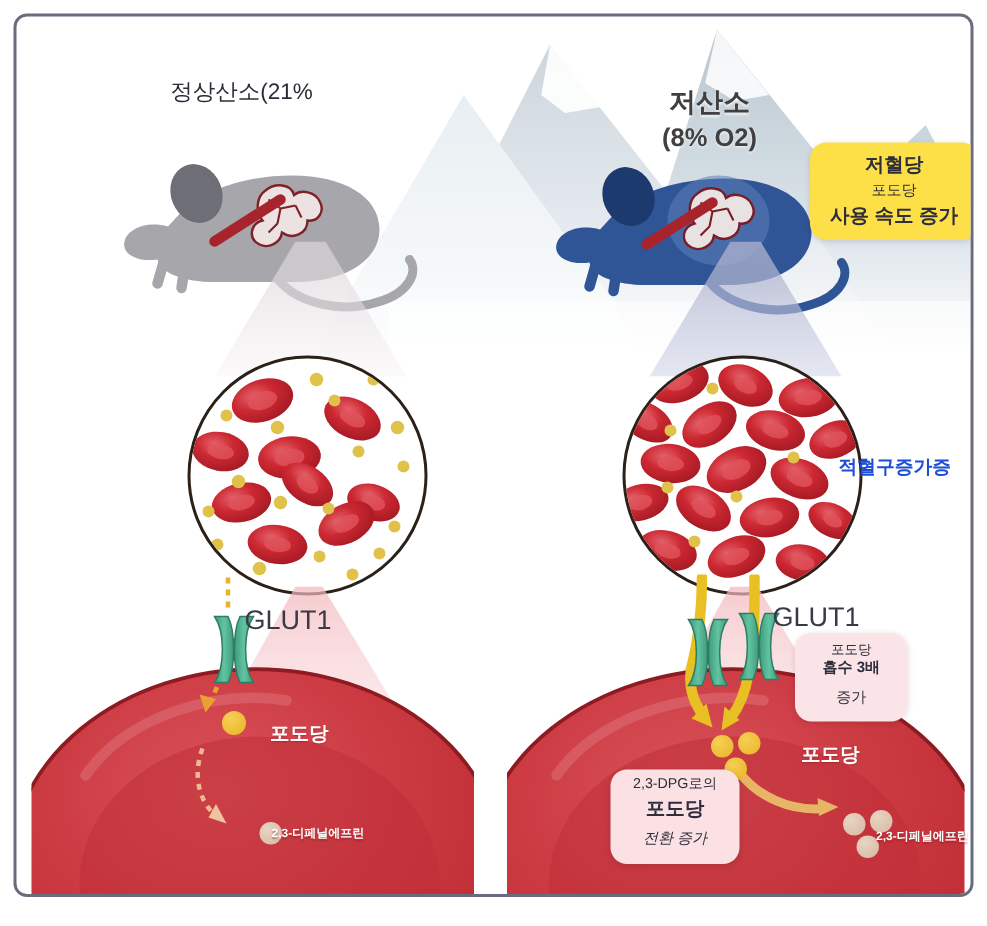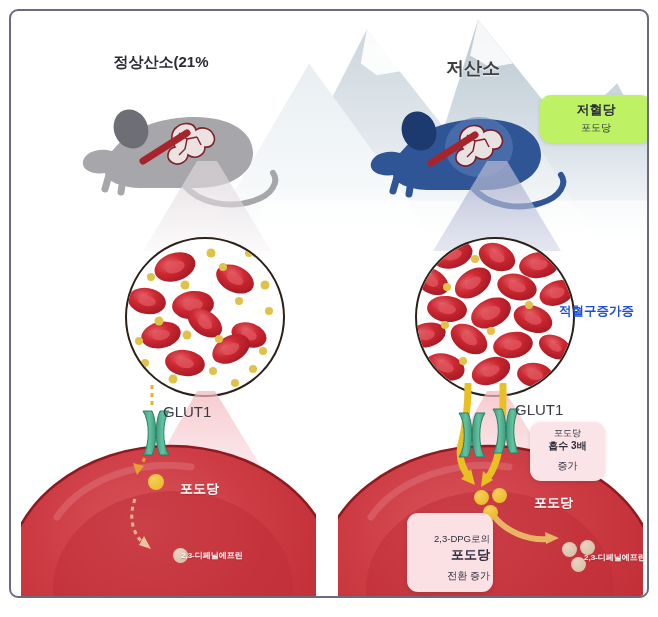--- a/index.html
+++ b/index.html
@@ -28,21 +28,21 @@
 
   
   .title {
     position: absolute;
     text-align: center;
     line-height: 1.32;
     white-space: pre-line;
   }
   .title.normoxia {
     left: 55px; top: 21px; width: 190px;
-    color: #2c2c38; font-size: 15px; font-weight: 700;
+    color: #2c2c38; font-size: 15px; font-weight: 400;
   }
   .title.hypoxia {
     left: 382px; top: 22px; width: 160px;
     color: #404040; font-size: 18px; font-weight: 700;
     text-shadow: 0 1px 2px rgba(255,255,255,.85);
   }
   .title .line2 { font-size: 15px; display:block; }
   .title.hypoxia .line2 { font-size: 17px; font-weight: 600; }
 
   
@@ -52,41 +52,41 @@
     text-align: center;
     line-height: 1.25;
     box-shadow: 0 1px 4px rgba(0,0,0,.13);
   }
   .callout .head { display:block; font-weight:700; }
   .callout .sub  { display:block; }
   .callout .big  { display:block; font-weight:700; }
 
   .callout.hypoglycemia {
     left: 529px; top: 84px; width: 112px; padding: 7px 4px 8px;
-    background: #bef264; color: #2e2e3c;
+    background: #fde047; color: #2e2e3c;
   }
   .callout.hypoglycemia .head { font-size: 13px; margin-bottom: 4px; }
   .callout.hypoglycemia .sub  { font-size: 10px; }
   .callout.hypoglycemia .big  { font-size: 13px; margin-top: 1px; }
 
   .callout.uptake {
     left: 519px; top: 411px; width: 75px; padding: 6px 3px 7px;
     background: #fbe4e7; color: #2e2e3c; z-index: 9;
   }
   .callout.uptake .sub  { font-size: 9px; }
   .callout.uptake .big  { font-size: 10px; margin: 1px 0; }
   .callout.uptake .tail { font-size: 10px; }
 
   .callout.dpgconv {
-    left: 396px; top: 502px; width: 86px; padding: 20px 3px 8px;
-    background: #fbe0e4; color: #2e2e3c; z-index: 9; text-align: right;
+    left: 396px; top: 502px; width: 86px; padding: 4px 3px 8px;
+    background: #fbe0e4; color: #2e2e3c; z-index: 9;
   }
   .callout.dpgconv .sub  { font-size: 9.5px; }
   .callout.dpgconv .big  { font-size: 13px; margin: 2px 0 1px; }
-  .callout.dpgconv .tail { font-size: 10px; }
+  .callout.dpgconv .tail { font-size: 10px; font-style: italic; }
 
   
   .poly-label {
     position: absolute; left: 548px; top: 292px;
     font-size: 12.5px; font-weight: 700; color: #1d4ed8;
     white-space: nowrap;
   }
 
   
   .blood-circle {
@@ -97,21 +97,21 @@
     overflow: hidden;
   }
   .blood-circle.left  { left: 114px; top: 226px; width: 160px; height: 160px; }
   .blood-circle.right { left: 404px; top: 226px; width: 160px; height: 160px; }
 
   
   .cone { position:absolute; }
 
   
   .glut-label {
-    position: absolute; font-size: 15px; color: #3a3a46;
+    position: absolute; font-size: 18px; color: #3a3a46;
     font-weight: 400; white-space: nowrap; z-index: 8;
   }
   .glut-label.l { left: 152px; top: 392px; }
   .glut-label.r { left: 504px; top: 390px; }
 
   
   .cell-label {
     position:absolute; color:#ffffff; font-weight:700;
     white-space:nowrap; z-index: 8;
     text-shadow: 0 1px 1px rgba(120,20,20,.4);
@@ -158,20 +158,21 @@
       <polygon points="358,18 392,60 368,64 352,52" fill="#ffffff" opacity=".9"></polygon>
       <polygon points="470,8 505,52 482,56 462,44" fill="#ffffff" opacity=".85"></polygon>
       <rect x="250" y="190" width="390" height="40" fill="#ffffff" opacity=".55"></rect>
     </svg>
 
     <div class="title normoxia">
       <span>정상산소(21%</span>
     </div>
     <div class="title hypoxia">
       <span>저산소</span>
+      <span class="line2">(8% O2)</span>
     </div>
 
     <svg style="position:absolute;left:56px;top:78px;" width="215" height="120" viewBox="0 0 215 120">
       <path d="M45,62 C30,58 18,64 16,72 C14,80 24,86 38,84 C40,92 52,98 72,99 L130,99
                C164,99 186,84 186,64 C186,42 162,28 128,28 C96,28 70,38 56,50 Z" fill="#a6a6ab"></path>
       <ellipse cx="64" cy="40" rx="17" ry="20" transform="rotate(-22 64 40)" fill="#6e6e76"></ellipse>
       <path d="M118,97 C132,114 162,120 186,112 C206,106 212,92 206,84" stroke="#a6a6ab" stroke-width="6" fill="none" stroke-linecap="round"></path>
       <path d="M42,86 L38,100 M56,90 L54,103" stroke="#a6a6ab" stroke-width="7" stroke-linecap="round"></path>
 
       <g opacity=".95">
@@ -458,20 +459,21 @@
     <div class="cell-label glu-l">포도당</div>
     <div class="cell-label glu-r">포도당</div>
     <div class="cell-label dpg-l">2,3-디페닐에프린</div>
     <div class="cell-label dpg-r">2,3-디페닐에프린</div>
 
     <div class="poly-label">적혈구증가증</div>
 
     <div class="callout hypoglycemia">
       <span class="head">저혈당</span>
       <span class="sub">포도당</span>
+      <span class="big">사용 속도 증가</span>
     </div>
 
     <div class="callout uptake">
       <span class="sub">포도당</span>
       <span class="big">흡수 3배</span>
       <span class="tail">증가</span>
     </div>
 
     <div class="callout dpgconv">
       <span class="sub">2,3-DPG로의</span>

